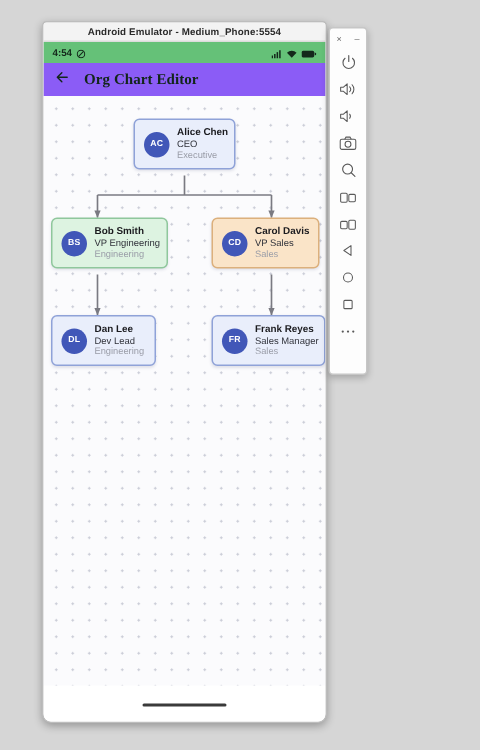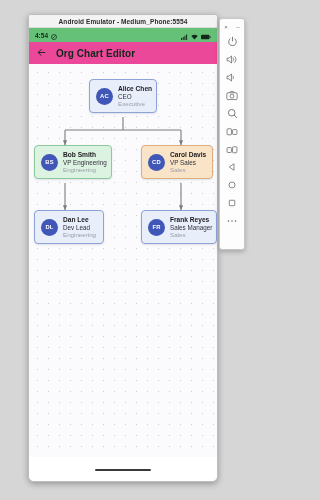--- a/index.html
+++ b/index.html
@@ -42,23 +42,23 @@
     padding: 0 6px;
   }
   #status-time { font-size: 6.5px; color: #14281b; font-weight: 600; }
   .status-left { display: flex; align-items: center; gap: 3px; }
   .status-right { margin-left: auto; display: flex; align-items: center; gap: 3px; }
   .sb-ico { display: block; }
 
   
   #app-bar {
     height: 22px;
-    background: #ec4899;
+    background: #8b5cf6;
     display: flex; align-items: center;
-    padding: 0 7px; gap: 9px;
+    padding: 0 7px; gap: 9px; font-family: Liberation Serif, serif;
   }
   #app-title { font-size: 10px; font-weight: 700; color: #12261a; letter-spacing: .05px; }
 
   
   #chart-canvas {
     position: relative;
     height: 393px;
     background-color: #fbfbfd;
     background-image: radial-gradient(#c9cbd6 0.7px, transparent 0.8px);
     background-size: 11px 11px;

